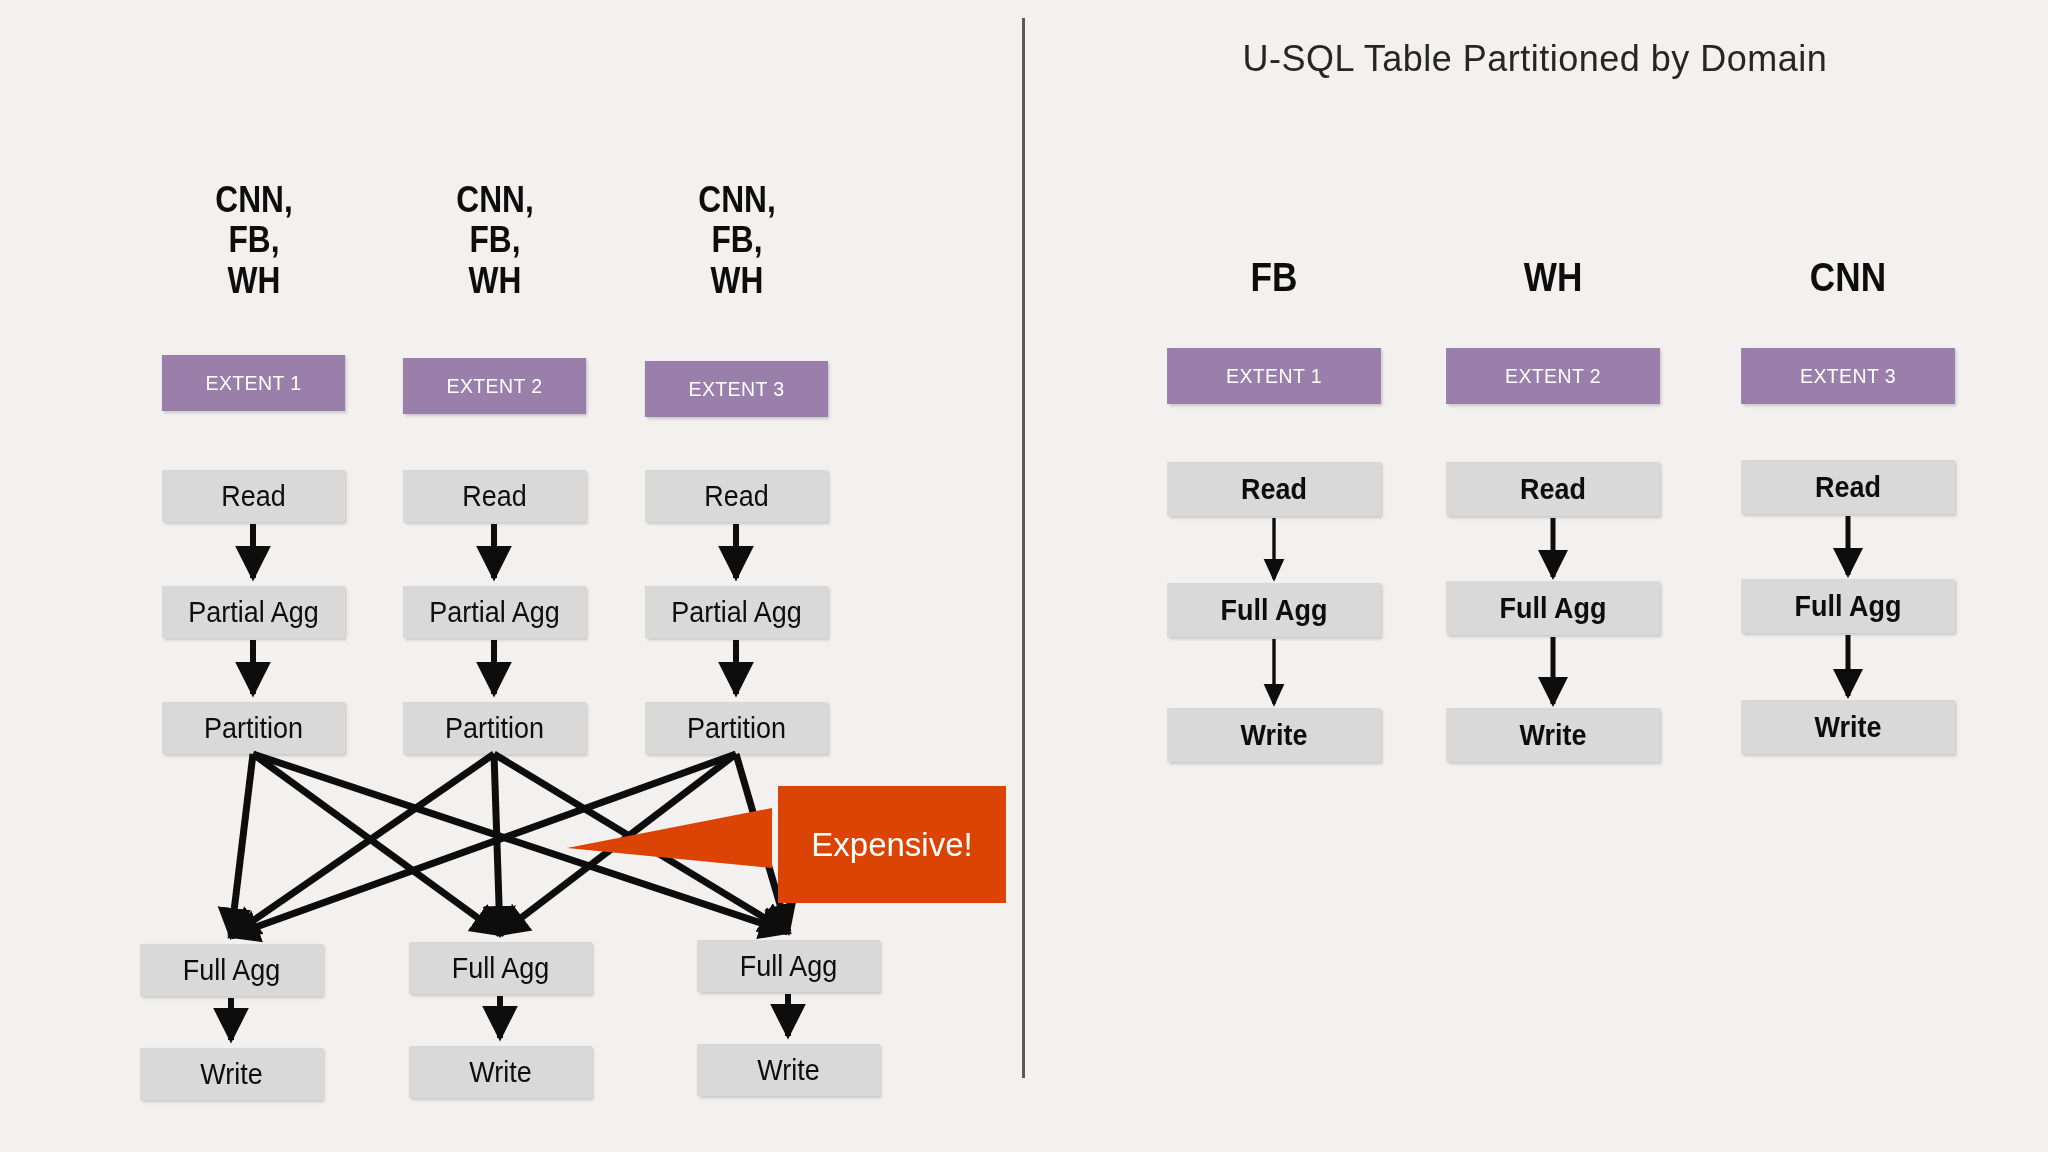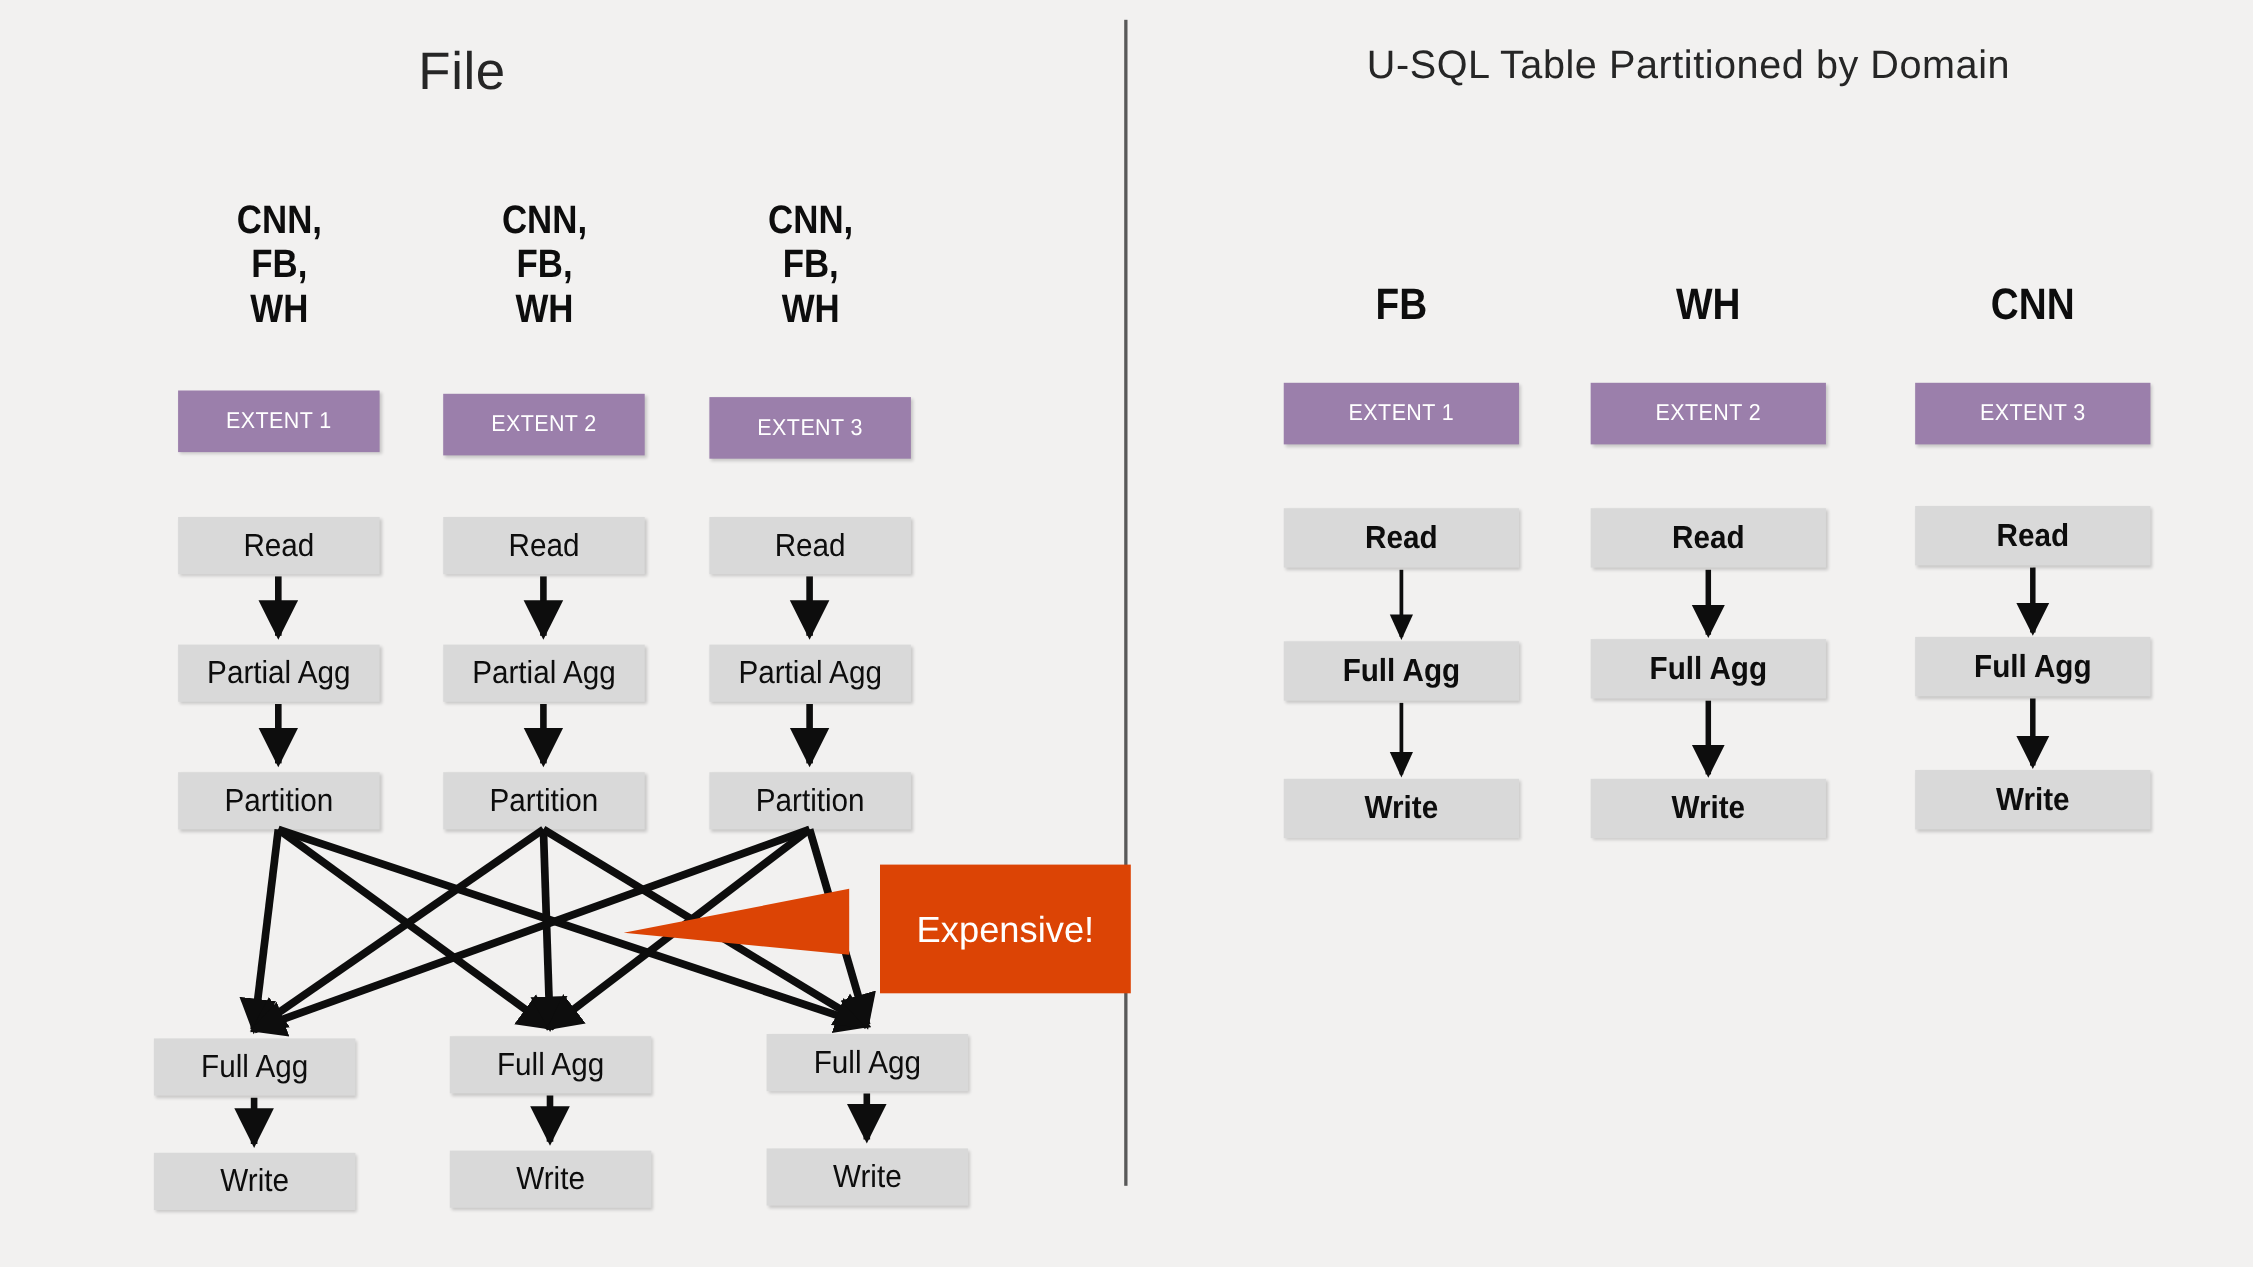--- a/index.html
+++ b/index.html
@@ -83,21 +83,20 @@
     z-index:3;
   }
 </style>
 </head>
 <body>
 
 <div id="stage">
 
   <div class="divider" style="left:1022px;top:18px;height:1060px;"></div>
 
-  <div class="panel-title" style="left:330px;top:38px;width:180px;font-size:48px;">File</div>
 
   <div class="col-header" style="left:155px;top:180px;width:198px;font-size:36px;">CNN,
 FB,
 WH</div>
   <div class="col-header" style="left:396px;top:180px;width:198px;font-size:36px;">CNN,
 FB,
 WH</div>
   <div class="col-header" style="left:638px;top:180px;width:198px;font-size:36px;">CNN,
 FB,
 WH</div>
@@ -198,15 +197,15 @@
     <g stroke="#0D0D0D" stroke-width="5" fill="none" marker-end="url(#ah)">
       <line x1="1553" y1="518" x2="1553" y2="577"></line>
       <line x1="1553" y1="637" x2="1553" y2="704"></line>
       <line x1="1848" y1="516" x2="1848" y2="575"></line>
       <line x1="1848" y1="635" x2="1848" y2="696"></line>
     </g>
 
     <polygon points="567,848 772,808 772,868" fill="#DC4405"></polygon>
   </svg>
 
-  <div class="callout" style="left:800px;top:786px;width:228px;height:117px;">Expensive!</div>
+  <div class="callout" style="left:778px;top:786px;width:228px;height:117px;">Expensive!</div>
 
 </div>
 
 </body></html>

